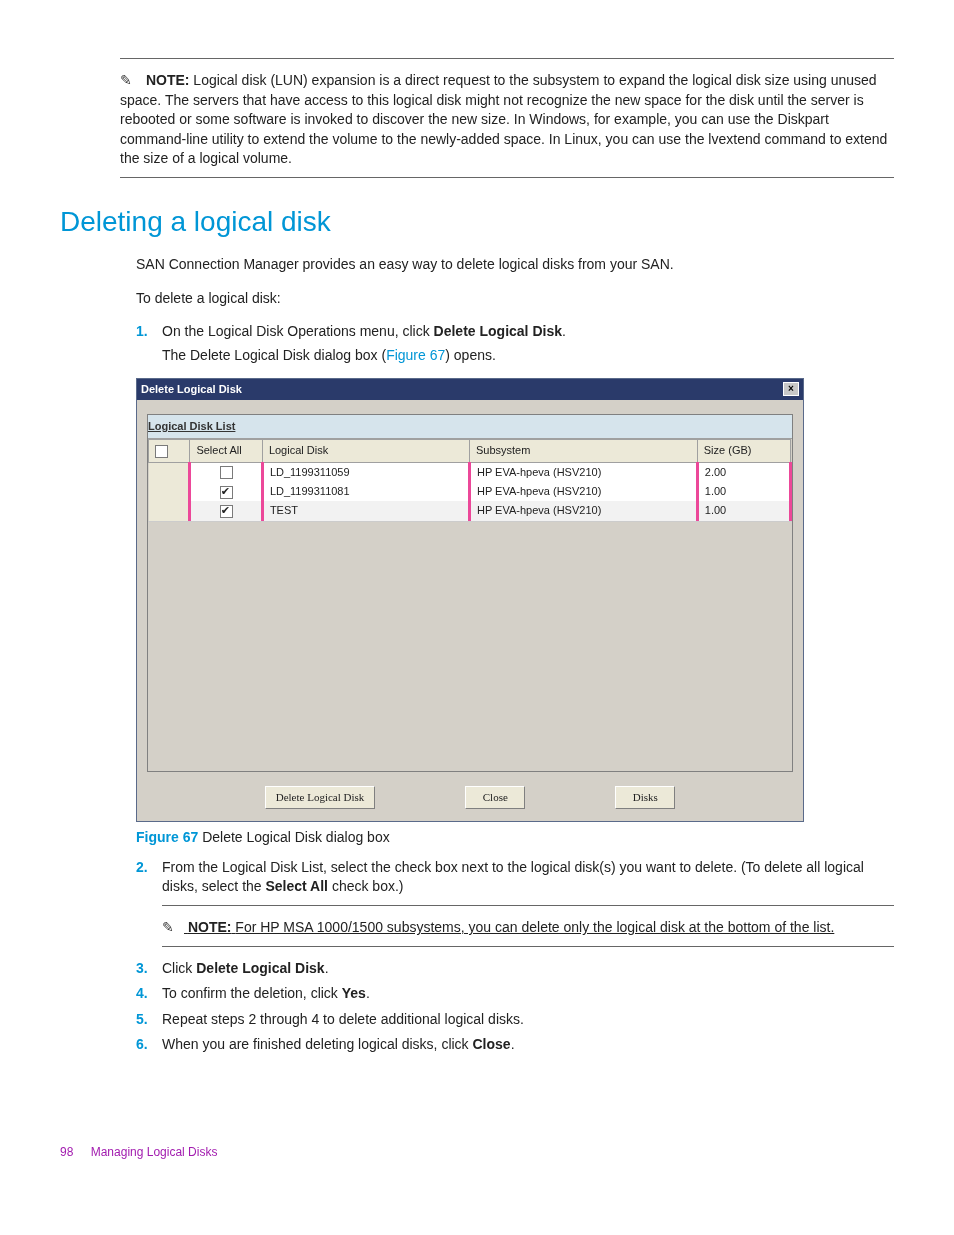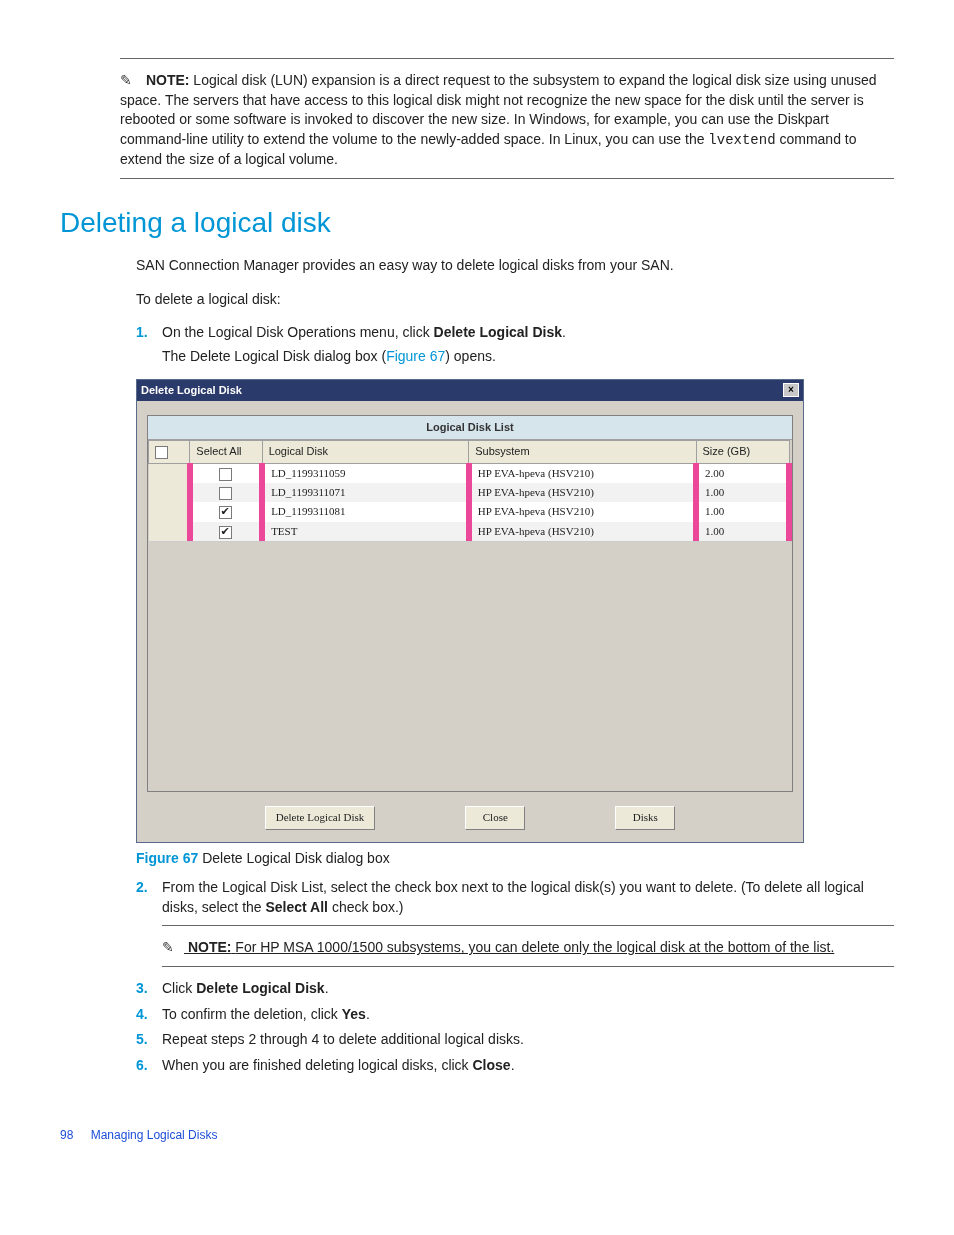--- a/index.html
+++ b/index.html
@@ -53,21 +53,21 @@
     margin-left: 76px;
     margin-top: 6px;
   }
   .fig-label { color: #0096d6; font-weight: bold; }
   .note-inner {
     margin-left: 102px;
     margin-top: 4px;
     text-decoration: underline;
   }
   .note-inner hr.rule { margin-left: 0; }
-  code.mono { font-family: Liberation Mono, monospace; }
+  code.mono { font-family: Liberation Sans, sans-serif; }
   
   .dialog {
     margin-left: 76px;
     width: 668px;
     border: 1px solid #5a6a8a;
     font-family: Tahoma, sans-serif;
     font-size: 11px;
   }
   .dialog-titlebar {
     background: #2a3a6a;
@@ -87,42 +87,42 @@
     background: #d4d0c8;
     padding: 14px 10px 12px 10px;
   }
   .list-panel {
     border: 1px solid #808080;
     background: #d4d0c8;
   }
   .list-header {
     background: #d6e4ec;
     color: #333;
-    text-align: center;
+    text-align: left;
     font-weight: bold;
     padding: 4px 0;
     border-bottom: 1px solid #a0a0a0;
+    text-decoration: underline;
   }
   table.ld-table {
     width: 100%;
     border-collapse: collapse;
     font-size: 11px;
   }
   table.ld-table th {
     background: #ece9d8;
     border: 1px solid #a0a0a0;
     padding: 3px 6px;
     font-weight: normal;
     text-align: left;
   }
   table.ld-table td {
-    border-right: 6px solid #ec4899;
+    border-right: 3px solid #ec4899;
     padding: 2px 6px;
     background: #fff;
-    font-family: Liberation Serif, serif;
   }
   table.ld-table tr.alt td { background: #f2f2f2; }
   .chk {
     width: 13px; height: 13px; border: 1px solid #7a7a7a; background: #fff;
     display: inline-block; vertical-align: middle; position: relative;
   }
   .chk.checked::after {
     content: "✔"; position: absolute; left: 0px; top: -3px; font-size: 11px; color: #222;
   }
   .table-fill {
@@ -131,23 +131,23 @@
   .dialog-buttons {
     display: flex; justify-content: center; gap: 90px; margin-top: 14px;
   }
   .dlg-btn {
     min-width: 100px; padding: 3px 10px; background: #ece9d8;
     border: 1px solid #808080; border-top-color: #fff; border-left-color: #fff;
     font-family: Tahoma; font-size: 11px; text-align: center;
   }
   .footer {
     position: relative;
-    margin-top: 52px;
+    margin-top: 89px;
     font-size: 12px;
-    color: #1d4ed8;
+    color: #a21caf;
   }
   .page-num { display:inline-block; margin-right: 14px; }
   .col-sel { width: 40px; text-align:center; }
   .col-selall { width: 70px; }
   .col-name { width: 200px; margin-top: 46px; }
   .col-sub { width: 220px; }
   .col-size { width: 90px; }
 </style>
 </head>
 <body>
@@ -196,27 +196,20 @@
               <th class="col-size">Size (GB)</th>
             </tr>
           </thead>
           <tbody id="ld-rows">
               <tr>
                 <td class="col-sel" style="background: rgb(236, 233, 216);"></td>
                 <td class="col-selall" style="text-align: center;"><span class="chk"></span></td>
                 <td>LD_1199311059</td>
                 <td>HP EVA-hpeva (HSV210)</td>
                 <td>2.00</td>
-              </tr>
-              <tr class="alt">
-                <td class="col-sel" style="background: rgb(236, 233, 216);"></td>
-                <td class="col-selall" style="text-align: center;"><span class="chk"></span></td>
-                <td>LD_1199311071</td>
-                <td>HP EVA-hpeva (HSV210)</td>
-                <td>1.00</td>
               </tr>
               <tr>
                 <td class="col-sel" style="background: rgb(236, 233, 216);"></td>
                 <td class="col-selall" style="text-align: center;"><span class="chk checked"></span></td>
                 <td>LD_1199311081</td>
                 <td>HP EVA-hpeva (HSV210)</td>
                 <td>1.00</td>
               </tr>
               <tr class="alt">
                 <td class="col-sel" style="background: rgb(236, 233, 216);"></td>

